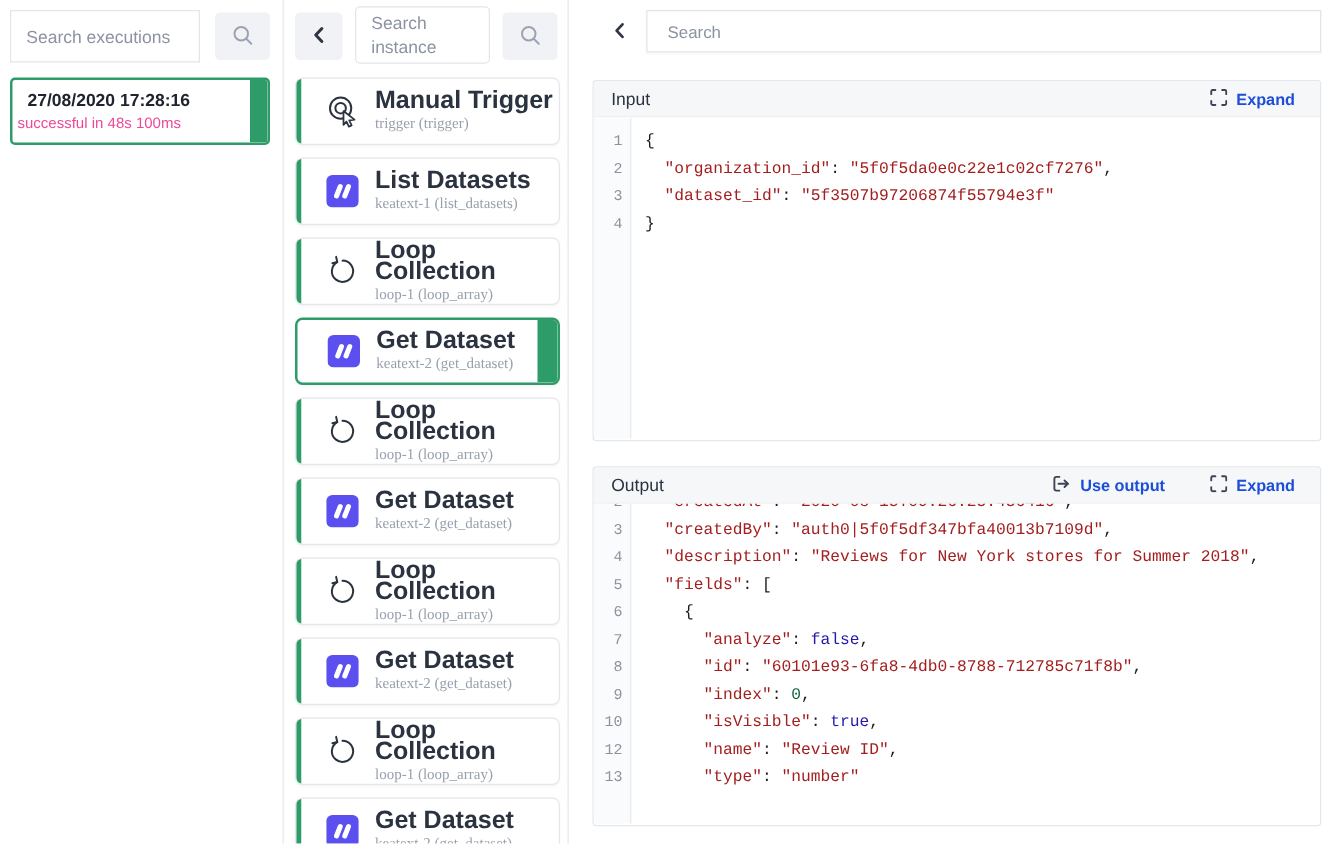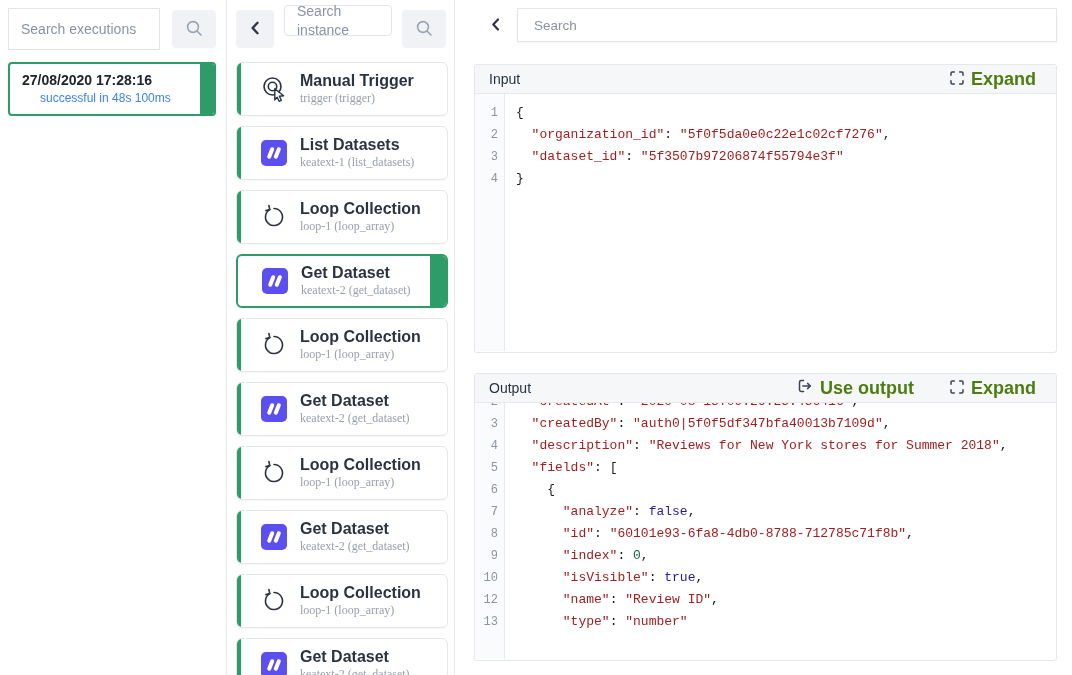--- a/index.html
+++ b/index.html
@@ -18,54 +18,54 @@
     font-size:14px;color:var(--txt-dark);outline:none;background:#fff;}
   .search-input::placeholder{color:#8b93a2;}
   .exec-search{position:absolute;left:8px;top:8px;width:152px;height:42px;padding:0 12px;}
   .icon-btn{position:absolute;display:flex;align-items:center;justify-content:center;
     background:var(--btn-bg);border:none;border-radius:4px;cursor:pointer;}
   .btn-search-left{left:172px;top:10px;width:44px;height:38px;}
   .exec-card{position:absolute;left:8px;top:62px;width:208px;height:54px;background:#fff;
     border:2px solid var(--green);border-radius:4px;overflow:hidden;cursor:pointer;}
   .exec-bar{position:absolute;right:0;top:0;bottom:0;width:14px;background:var(--green);}
   .exec-title{margin:8px 0 0 12px;font-size:14px;font-weight:700;color:#20242e;line-height:17px;}
-  .exec-sub{margin:2px 0 0 30px;font-size:12px;color:#3b82f6;line-height:15px;}
+  .exec-sub{margin:2px 0 0 4px;font-size:12px;color:#ec4899;line-height:15px;}
 
   
   .col-mid{position:absolute;left:228px;top:0;width:227px;height:675px;border-right:1px solid var(--border);background:#fff;overflow:hidden;}
   .btn-back-mid{left:8px;top:10px;width:38px;height:38px;}
-  .inst-search{position:absolute;left:56px;top:5px;width:108px;height:31px;border:1px solid #e2e5ec;border-radius:4px;
+  .inst-search{position:absolute;left:56px;top:5px;width:108px;height:46px;border:1px solid #e2e5ec;border-radius:4px;
     padding:4px 12px;font-size:14px;line-height:19px;color:#8b93a2;background:#fff;display:flex;align-items:center;cursor:text;}
   .btn-search-mid{left:174px;top:10px;width:44px;height:38px;}
   .steps{position:absolute;left:8px;top:62px;width:212px;}
   .step{position:relative;height:54px;margin-bottom:10px;background:#fff;border:1px solid #e4e7ec;border-radius:6px;
     overflow:hidden;display:flex;align-items:center;cursor:pointer;box-shadow:0 1px 2px rgba(20,30,50,.04);}
   .step .stripe{position:absolute;left:0;top:0;bottom:0;width:4px;background:var(--green);}
   .step.selected{border:2px solid var(--green);}
   .step .rightbar{display:none;}
   .step.selected .rightbar{display:block;position:absolute;right:0;top:0;bottom:0;width:16px;background:var(--green);}
   .step .icon{width:30px;margin-left:22px;flex:none;display:flex;align-items:center;justify-content:center;}
   .step .txt{margin-left:11px;}
-  .step .t{font-size:16px;font-weight:700;color:var(--txt-dark);line-height:17px;}
+  .step .t{font-size:20px;font-weight:700;color:var(--txt-dark);line-height:17px;}
   .step .s{font-size:12px;color:var(--txt-gray);line-height:15px;margin-top:2px;font-family:Liberation Serif, serif;}
 
   
   .col-right{position:absolute;left:456px;top:0;width:616px;height:675px;background:#fff;}
   .btn-back-right{position:absolute;left:28px;top:15px;width:22px;height:22px;background:transparent;border:none;
     display:flex;align-items:center;justify-content:center;cursor:pointer;}
   .top-search{position:absolute;left:61px;top:8px;width:540px;height:34px;padding:16px 16px;font-size:13.5px;
     box-shadow:0 1px 2px rgba(20,30,50,.04);}
   .panel{position:absolute;left:18px;width:583px;background:#fff;border:1px solid #e4e7ec;border-radius:3px;}
   .panel-input{top:64px;height:289px;}
   .panel-output{top:373px;height:288px;}
   .panel-head{height:29px;background:#f6f7f9;border-bottom:1px solid #e7e9ed;display:flex;align-items:center;
     padding:0 14px;border-radius:3px 3px 0 0;}
   .panel-title{font-size:14px;font-weight:400;color:var(--txt-dark);}
   .head-actions{margin-left:auto;display:flex;align-items:center;gap:24px;}
-  .head-btn{display:flex;align-items:center;gap:7px;font-size:18px;font-weight:600;color:#4d7c0f;cursor:pointer;background:none;border:none;font-family:"Liberation Sans",sans-serif;}
+  .head-btn{display:flex;align-items:center;gap:7px;font-size:13px;font-weight:600;color:#1d4ed8;cursor:pointer;background:none;border:none;font-family:"Liberation Sans",sans-serif;}
   .code-body{position:relative;height:calc(100% - 30px);overflow:hidden;background:#fff;border-radius:0 0 3px 3px;}
   .gutter-bg{position:absolute;left:0;top:0;bottom:0;width:30px;background:#fafbfc;border-right:1px solid #e7e9ec;}
   .code-scroll{position:relative;}
   .panel-input .code-scroll{padding-top:8px;}
   .panel-output .code-scroll{margin-top:-12px;}
   .cl{display:flex;height:22px;line-height:22px;font-family:"Liberation Mono",monospace;font-size:13px;}
   .ln{width:30px;flex:none;text-align:right;padding-right:7px;color:#8d939e;font-size:12px;}
   .lc{padding-left:11px;white-space:pre;color:var(--code-pun);}
   .c-str{color:var(--code-str);}
   .c-atom{color:var(--code-atom);}

